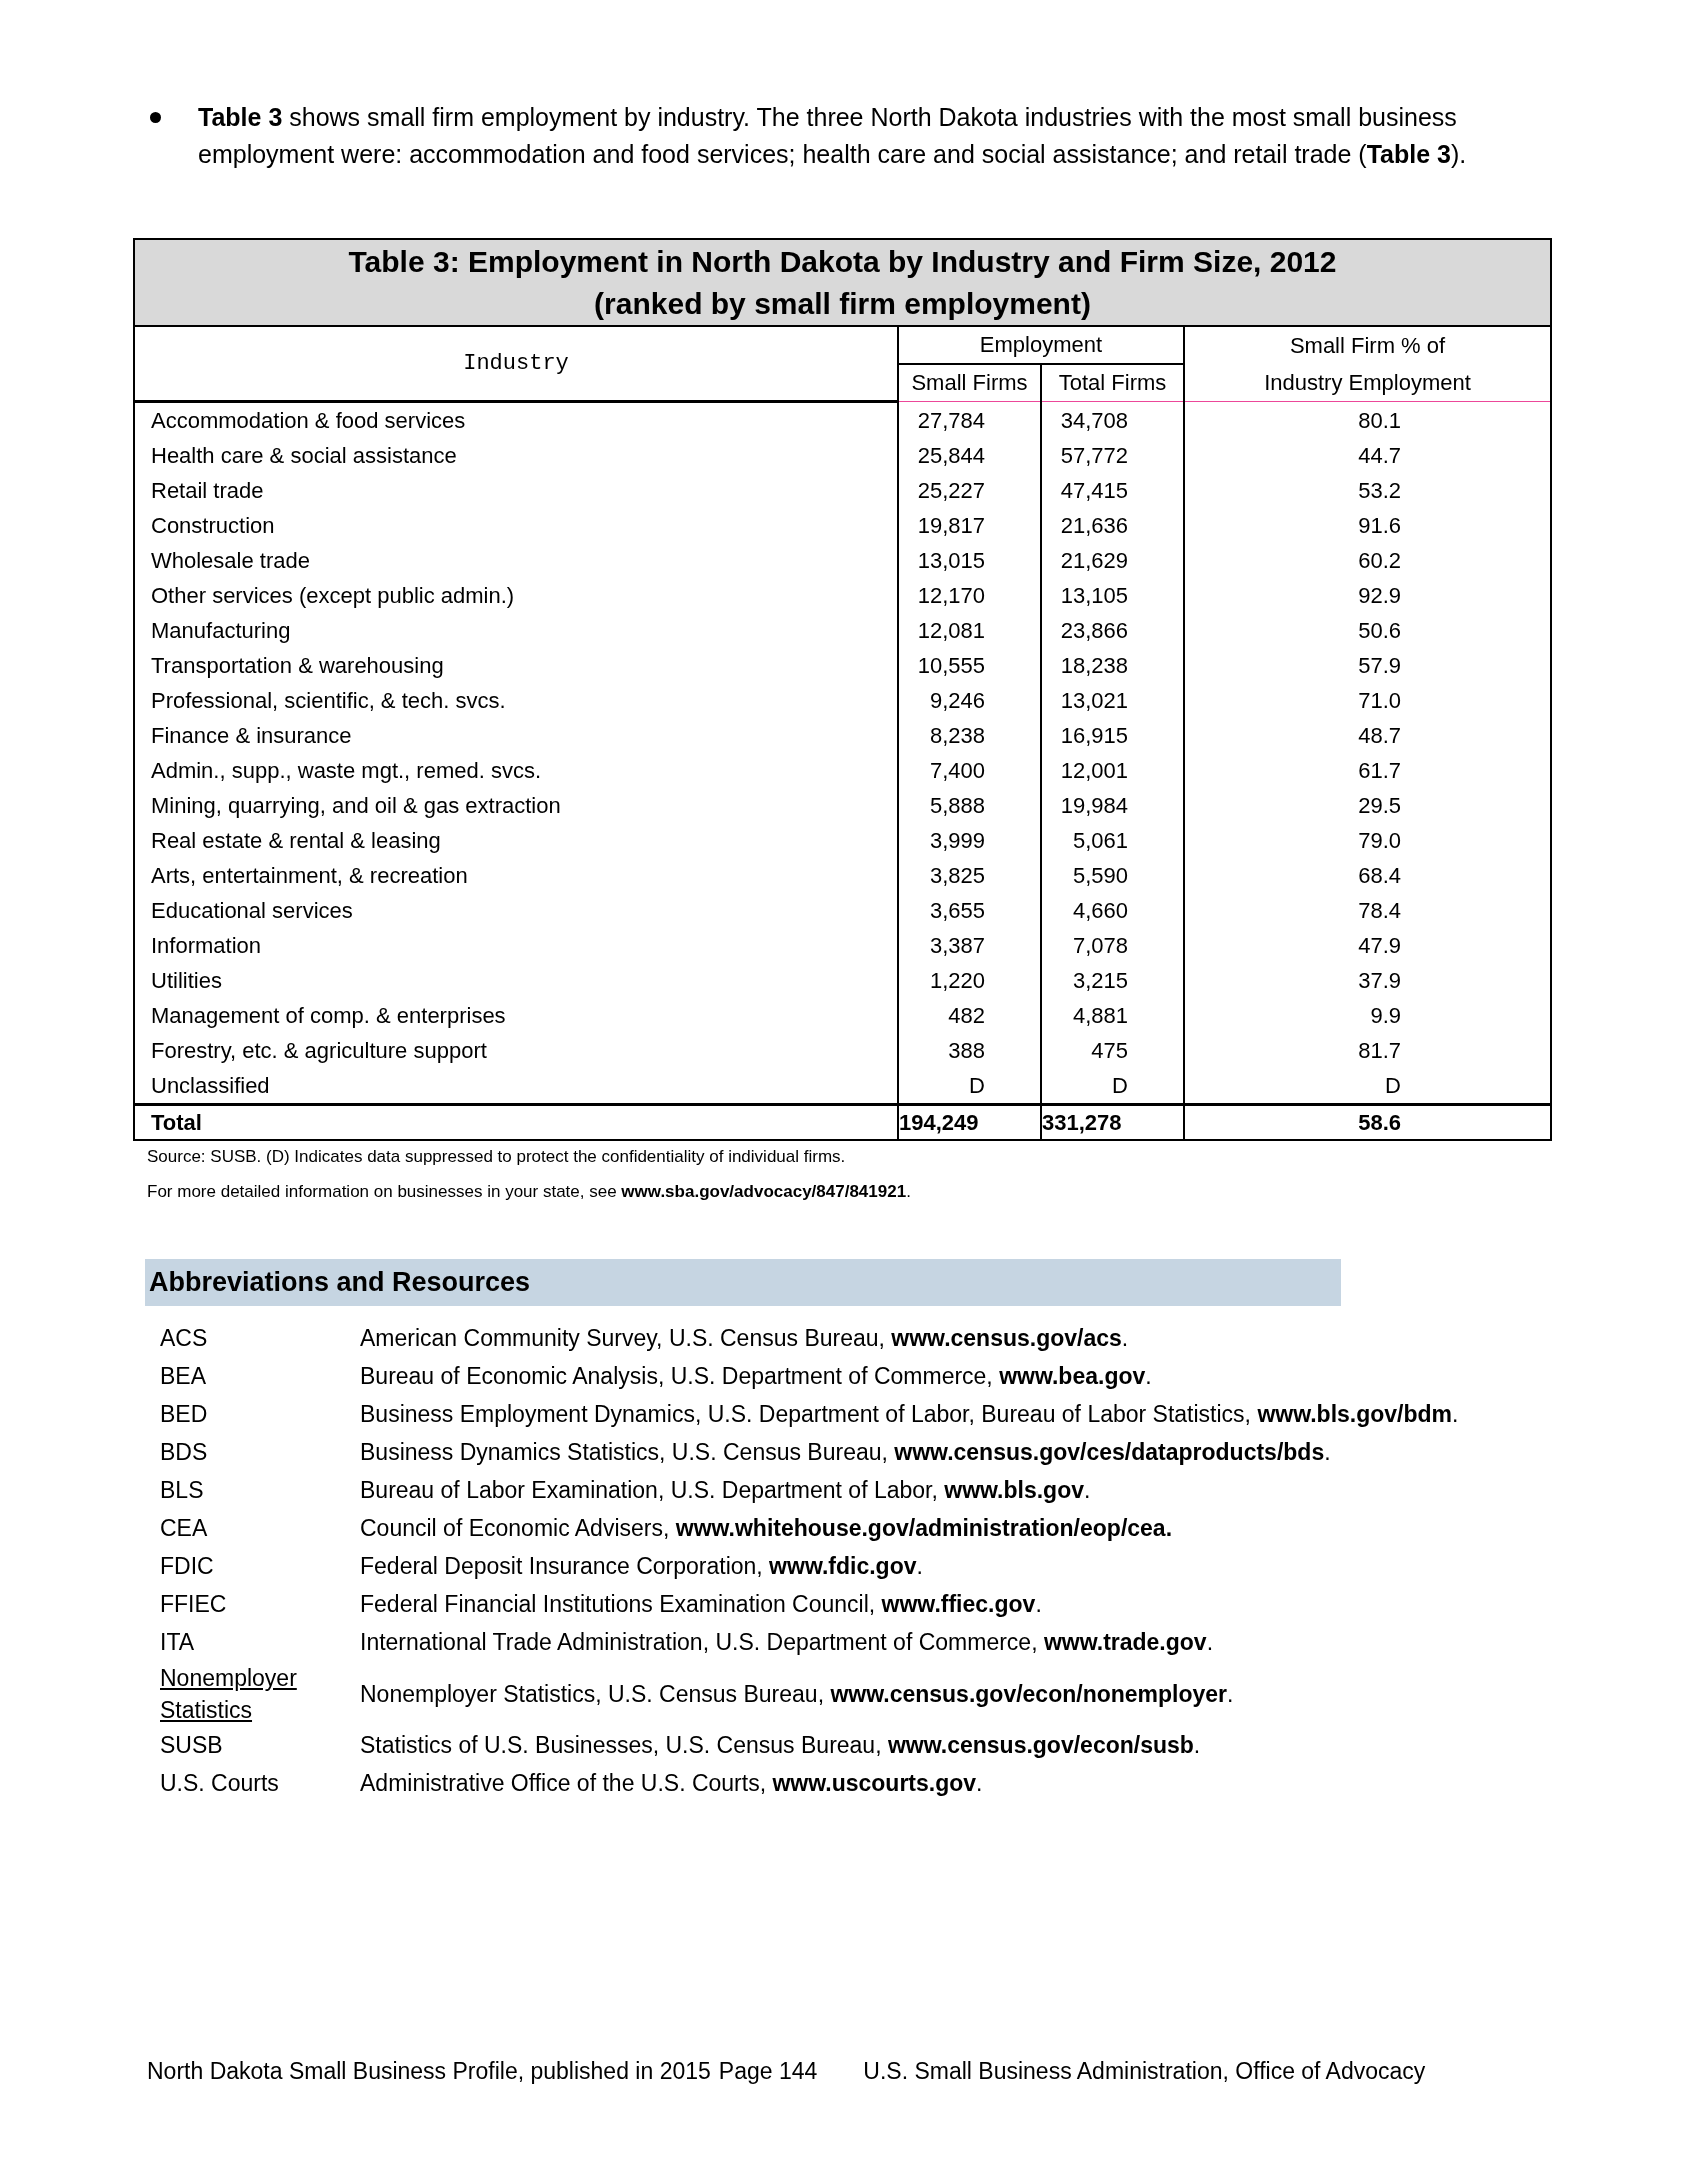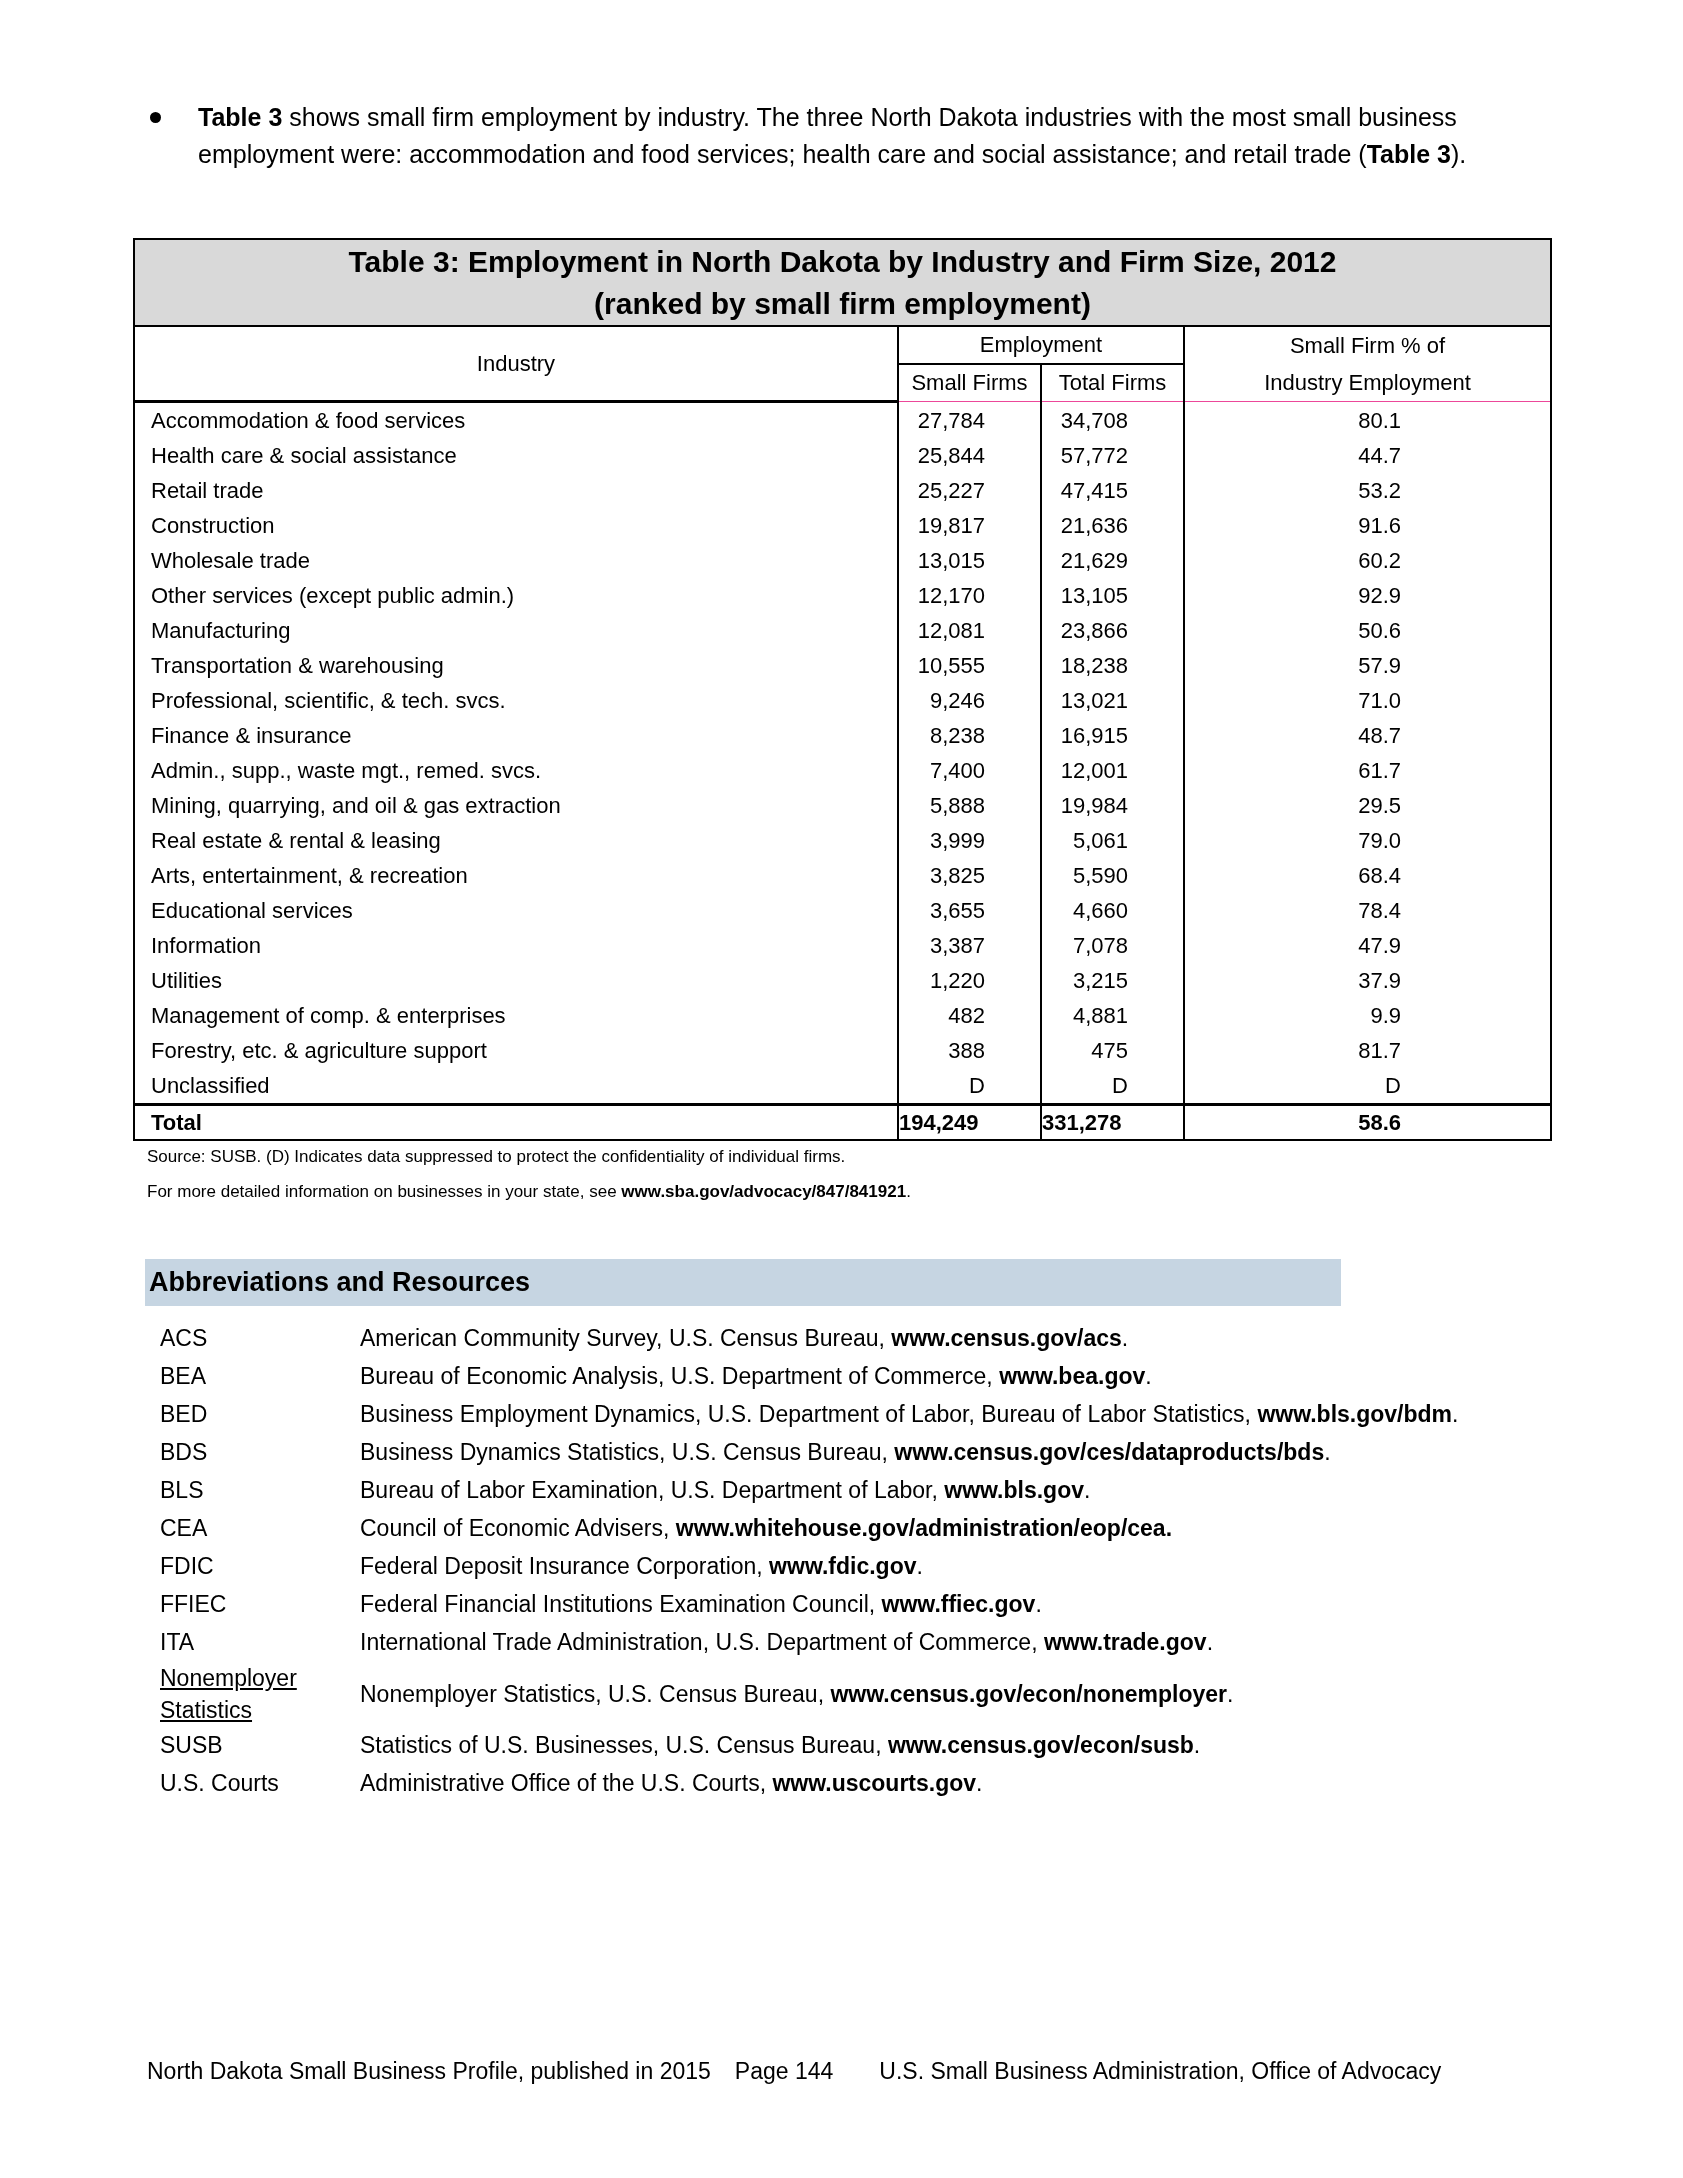--- a/index.html
+++ b/index.html
@@ -31,21 +31,21 @@
   .abbr-bar { position:absolute; left:145px; top:1259px; width:1196px; height:47px; background:#c6d5e2; }
   .abbr-title { position:absolute; left:4px; top:0; font-size:27px; font-weight:bold; line-height:47px; }
 
   .abbr-list { position:absolute; left:160px; top:1319px; width:1406px; font-size:23px; }
   .abbr-row { display:flex; align-items:center; min-height:38px; }
   .abbr-row.tall { min-height:65px; }
   .abbr-key { width:200px; flex:none; line-height:32px; }
   .abbr-desc { flex:1; line-height:32px; white-space:nowrap; }
 
   .footer { position:absolute; left:147px; top:2056px; width:1406px; font-size:23px; line-height:30px; white-space:nowrap; }
-  .footer .f-mid { margin-left:24px; }
+  .footer .f-mid { margin-left:8px; }
   .footer .f-right { margin-left:46px; }
 </style>
 </head>
 <body>
 
 <div class="bullet-para">
   <span class="bullet-dot"></span>
   <div class="bullet-text"><b>Table 3</b><span> shows small firm employment by industry. The three North Dakota industries with the most small business employment were: accommodation and food services; health care and social assistance; and retail trade (</span><b>Table 3</b><span>).</span></div>
 </div>
 
@@ -58,21 +58,21 @@
         <col style="width:367px">
     </colgroup>
     <thead>
       <tr class="title-row">
         <th colspan="4">
           <div>Table 3: Employment in North Dakota by Industry and Firm Size, 2012</div>
           <div>(ranked by small firm employment)</div>
         </th>
       </tr>
       <tr class="hdr">
-        <th rowspan="2" style="border-bottom:3px solid #000;">Industry</th>
+        <th rowspan="2" style="border-bottom:3px solid #000;font-family:Liberation Mono, monospace;">Industry</th>
         <th colspan="2" class="sub-top">Employment</th>
         <th>Small Firm % of</th>
       </tr>
       <tr class="hdr hdr-bottom">
         <th>Small Firms</th>
         <th>Total Firms</th>
         <th>Industry Employment</th>
       </tr>
     </thead>
     <tbody>

